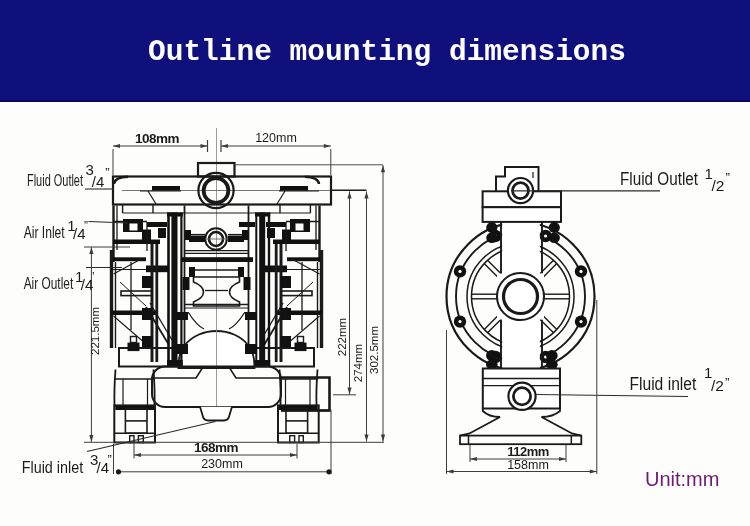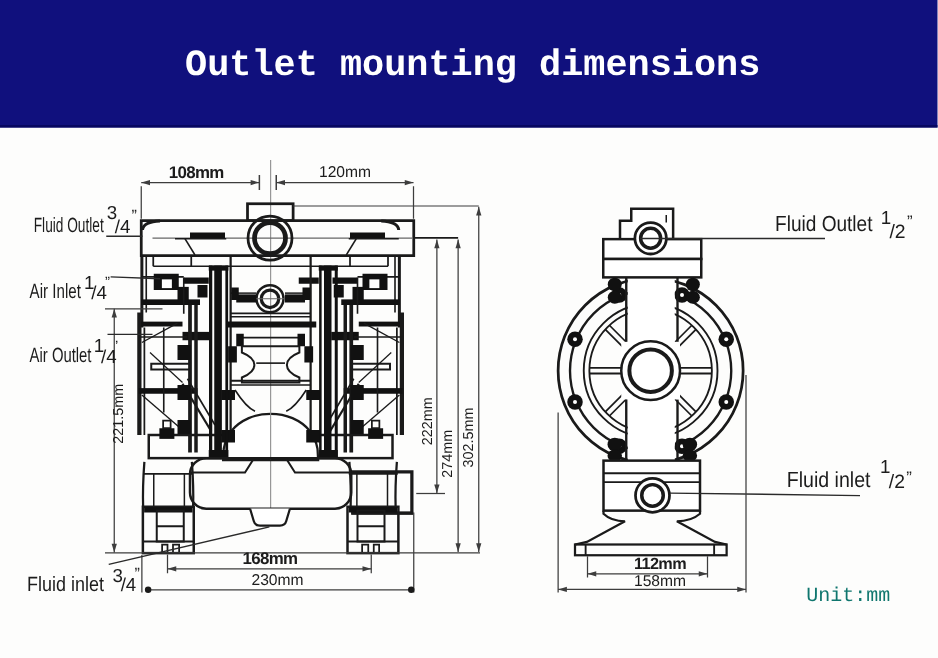--- a/index.html
+++ b/index.html
@@ -1,21 +1,21 @@
 <!DOCTYPE html>
 <html><head><meta charset="utf-8">
 <style>
 html,body{margin:0;padding:0;width:750px;height:526px;background:#fdfdfc;overflow:hidden}
 #hdr{position:absolute;left:0;top:0;width:750px;height:100px;background:#10107d;border-bottom:2px solid #070760}
 #ttl{position:absolute;left:148px;top:35px;font-family:"Liberation Mono",monospace;font-weight:bold;font-size:29.5px;color:#fff;white-space:pre;letter-spacing:0px}
-#unit{position:absolute;left:645px;top:468px;font-family:Liberation Mono, monospace;font-size:16px;color:#0f766e}
+#unit{position:absolute;left:645px;top:468px;font-family:Liberation Sans, sans-serif;font-size:20px;color:#701a75}
 </style></head>
 <body>
 <div id="hdr"></div>
-<div id="ttl">Outlet mounting dimensions</div>
+<div id="ttl">Outline mounting dimensions</div>
 <svg width="750" height="526" viewBox="0 0 750 526" style="position:absolute;left:0;top:0">
 <line x1="216.5" y1="128.0" x2="216.5" y2="330.0" stroke="#909090" stroke-width="0.9"></line>
 <line x1="216.5" y1="368.0" x2="216.5" y2="420.0" stroke="#909090" stroke-width="0.9"></line>
 <line x1="113.0" y1="146.0" x2="207.5" y2="146.0" stroke="#3d3d3d" stroke-width="1.0"></line>
 <line x1="221.0" y1="146.0" x2="330.8" y2="146.0" stroke="#3d3d3d" stroke-width="1.0"></line>
 <polygon points="113.0,146.0 120.0,143.9 120.0,148.1" fill="#3d3d3d"></polygon>
 <polygon points="207.5,146.0 200.5,148.1 200.5,143.9" fill="#3d3d3d"></polygon>
 <polygon points="221.0,146.0 228.0,143.9 228.0,148.1" fill="#3d3d3d"></polygon>
 <polygon points="330.8,146.0 323.8,148.1 323.8,143.9" fill="#3d3d3d"></polygon>
 <line x1="207.5" y1="140.0" x2="207.5" y2="152.0" stroke="#3d3d3d" stroke-width="1.2"></line>

